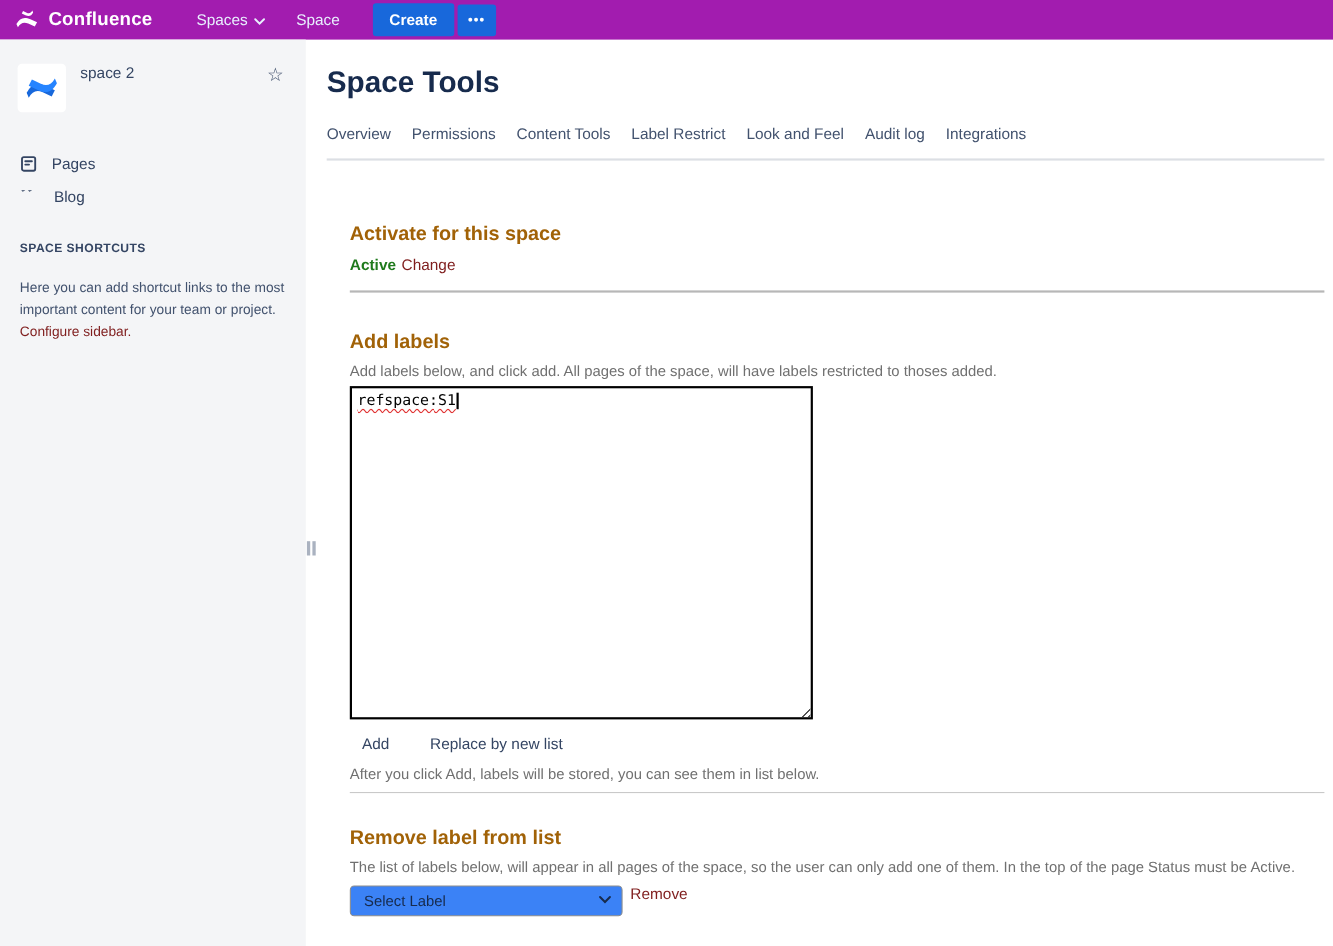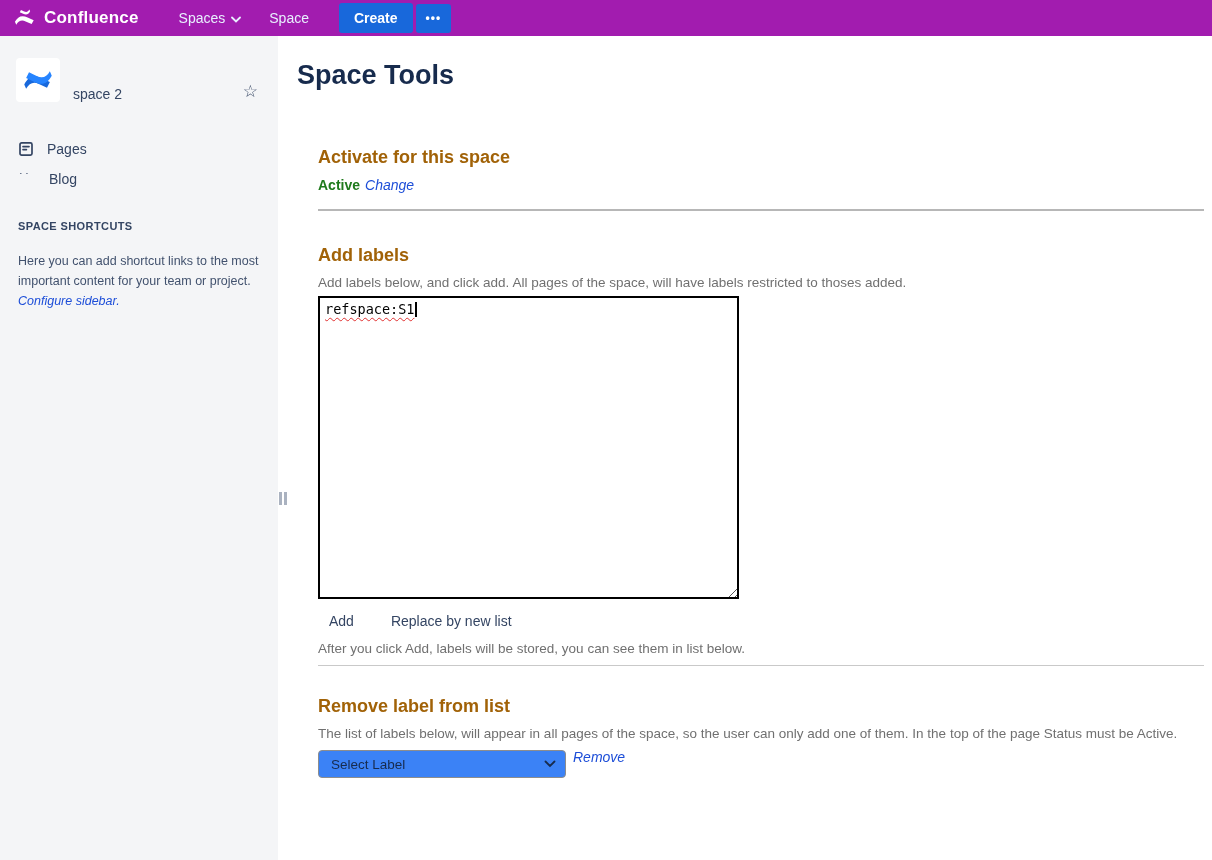--- a/index.html
+++ b/index.html
@@ -49,21 +49,21 @@
   .content-row { display: flex; height: 824px; position: relative; }
 
   
   .sidebar {
     width: 278px; min-width: 278px;
     background: #f4f5f7;
     padding-top: 22px;
     color: #344563;
   }
   .space-header {
-    display: flex; align-items: flex-end;
+    display: flex; align-items: flex-start;
     padding: 0 18px 0 16px;
   }
   .space-avatar {
     width: 44px; height: 44px;
     background: #ffffff; border-radius: 4px;
     display: flex; align-items: center; justify-content: center;
   }
   .space-name { margin-left: 13px; font-size: 14px; color: #344563; cursor: pointer; }
   .star-btn {
     margin-left: auto; background: none; border: none; cursor: pointer;
@@ -81,21 +81,21 @@
   }
   .shortcuts-heading {
     margin: 26px 18px 0;
     font-size: 11px; font-weight: 700; letter-spacing: 0.4px;
     color: #344563;
   }
   .shortcuts-text {
     margin: 19px 18px 0;
     font-size: 12.5px; line-height: 20px; color: #42526E;
   }
-  .link { color: #1d4ed8; text-decoration: none; cursor: pointer; font-style: italic; }
+  .link { color: #7f1d1d; text-decoration: none; cursor: pointer; }
   .sidebar-grip {
     position: absolute; left: 277px; top: 454px;
     display: flex; gap: 2px; cursor: col-resize; padding: 2px;
   }
   .sidebar-grip i { display: block; width: 3px; height: 13px; background: #aab2c0; }
 
   
   .main { flex: 1; padding: 24px 8px 0 19px; }
   .page-title { font-size: 27px; font-weight: 700; color: #172B4D; }
   .tabs {
@@ -230,20 +230,29 @@
   </aside>
 
   <div class="sidebar-grip">
       <i></i>
       <i></i>
     </div>
 
   <main class="main">
     <h1 class="page-title">Space Tools</h1>
 
+    <div class="tabs">
+      <span class="tab">Overview</span>
+      <span class="tab">Permissions</span>
+      <span class="tab">Content Tools</span>
+      <span class="tab">Label Restrict</span>
+      <span class="tab">Look and Feel</span>
+      <span class="tab">Audit log</span>
+      <span class="tab">Integrations</span>
+    </div>
 
     <div class="sections">
 
       <section class="s-activate">
         <h2 class="section-heading">Activate for this space</h2>
         <div class="status-row">
           <span class="status-active">Active</span><a class="link">Change</a>
         </div>
       </section>
       <hr class="hr">

